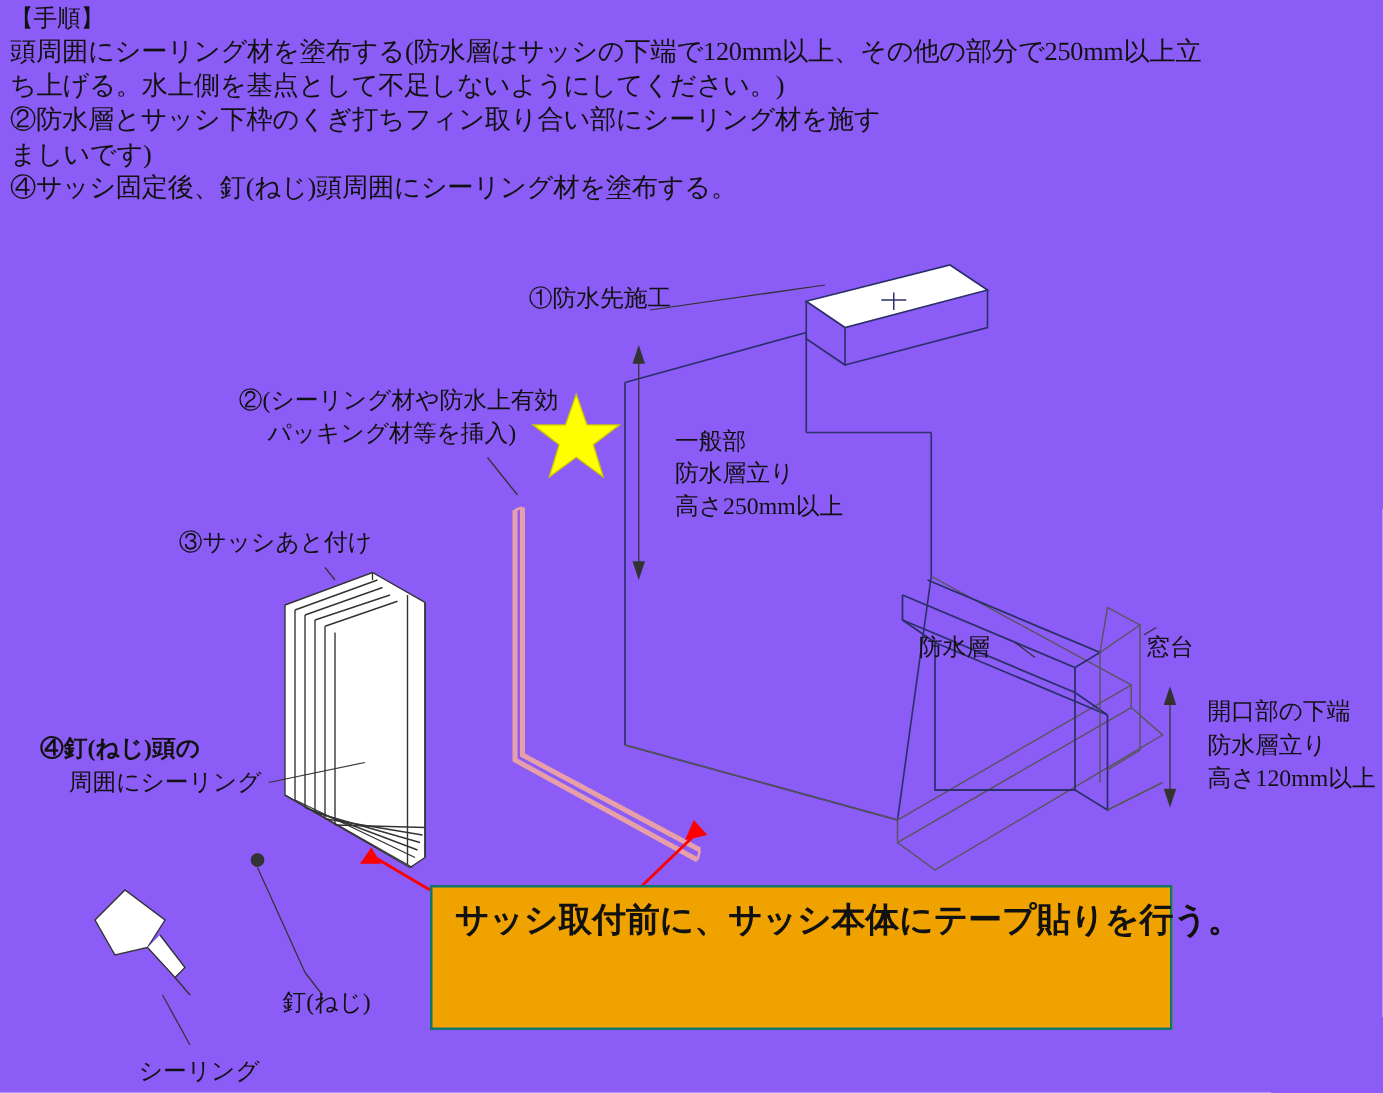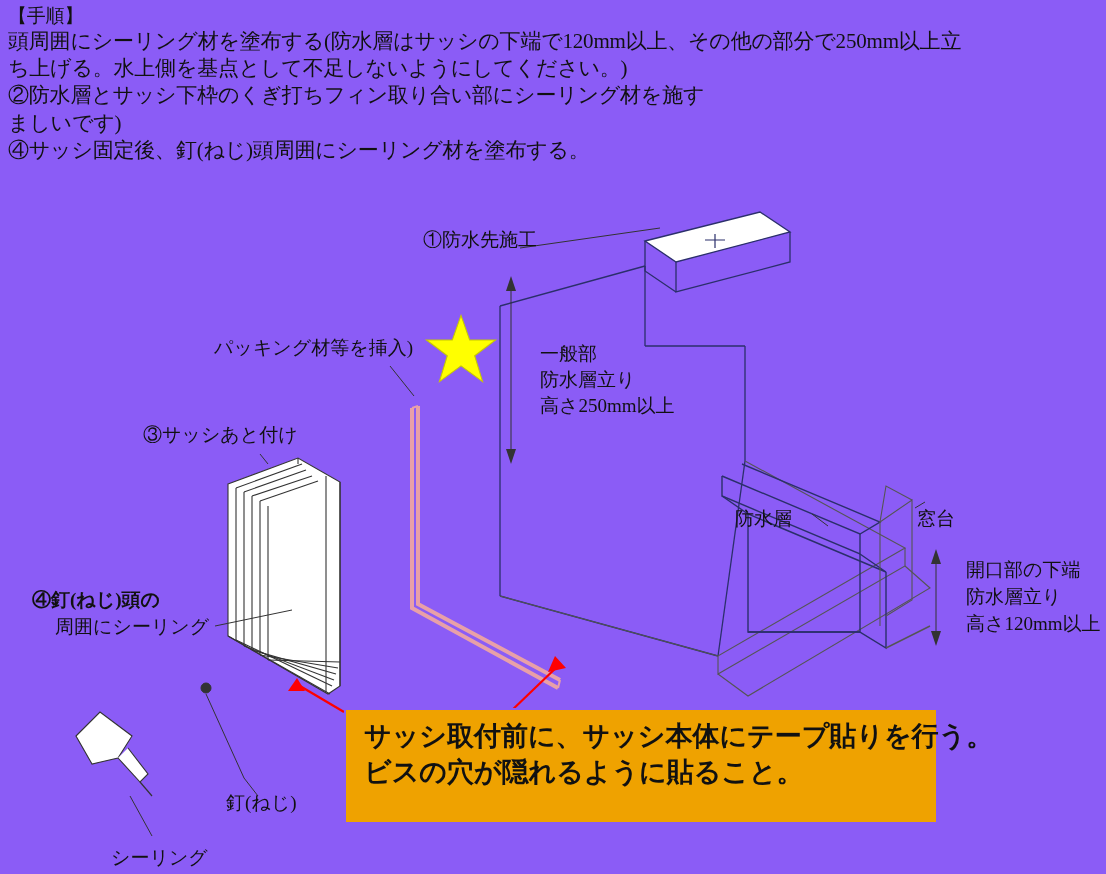--- a/index.html
+++ b/index.html
@@ -63,21 +63,21 @@
     height: 72px;
   }
   
   .callout {
     position: absolute;
     left: 344px;
     top: 512px;
     width: 594px;
     height: 116px;
     background: #efa200;
-    border: 2px solid #8b5cf6;
+    border: 2px solid #0f766e;
     box-sizing: border-box;
     padding: 8px 14px 0 18px;
   }
   .callout div {
     font-size: 27px;
     line-height: 1.35;
     color: #111;
     font-family: "Liberation Sans", sans-serif;
     font-weight: bold;
     white-space: pre;
@@ -232,20 +232,21 @@
         <path d="M244,582 L258,600"></path>
       </g>
     </svg>
 
     <svg class="star" viewBox="0 0 100 100">
       <polygon points="50,2 62,36 98,36 69,58 80,94 50,72 20,94 31,58 2,36 38,36" fill="#ffff00" stroke="#c8c800" stroke-width="1.5"></polygon>
     </svg>
 
     <div class="lbl" style="left:423px; top:32px;">①防水先施工</div>
 
+    <div class="lbl" style="left:191px; top:113px;">②(シーリング材や防水上有効</div>
     <div class="lbl" style="left:214px; top:140px;">パッキング材等を挿入)</div>
 
     <div class="lbl" style="left:143px; top:227px;">③サッシあと付け</div>
 
     <div class="lbl" style="left:32px; top:392px;font-weight:bold;">④釘(ねじ)頭の</div>
     <div class="lbl" style="left:55px; top:419px;">周囲にシーリング</div>
 
     <div class="lbl" style="left:540px; top:146px;">一般部</div>
     <div class="lbl" style="left:540px; top:172px;">防水層立り</div>
     <div class="lbl" style="left:540px; top:198px;">高さ250mm以上</div>
@@ -257,17 +258,16 @@
     <div class="lbl" style="left:966px; top:362px;">開口部の下端</div>
     <div class="lbl" style="left:966px; top:389px;">防水層立り</div>
     <div class="lbl" style="left:966px; top:416px;">高さ120mm以上</div>
 
     <div class="lbl" style="left:226px; top:595px;">釘(ねじ)</div>
 
     <div class="lbl" style="left:111px; top:650px;text-align:center;">シーリング</div>
 
     <div class="callout">
       <div>サッシ取付前に、サッシ本体にテープ貼りを行う。</div>
-      <div>ビスの穴が隠れるように貼ること。</div>
     </div>
 
   </div>
 </div>
 
 </body></html>

